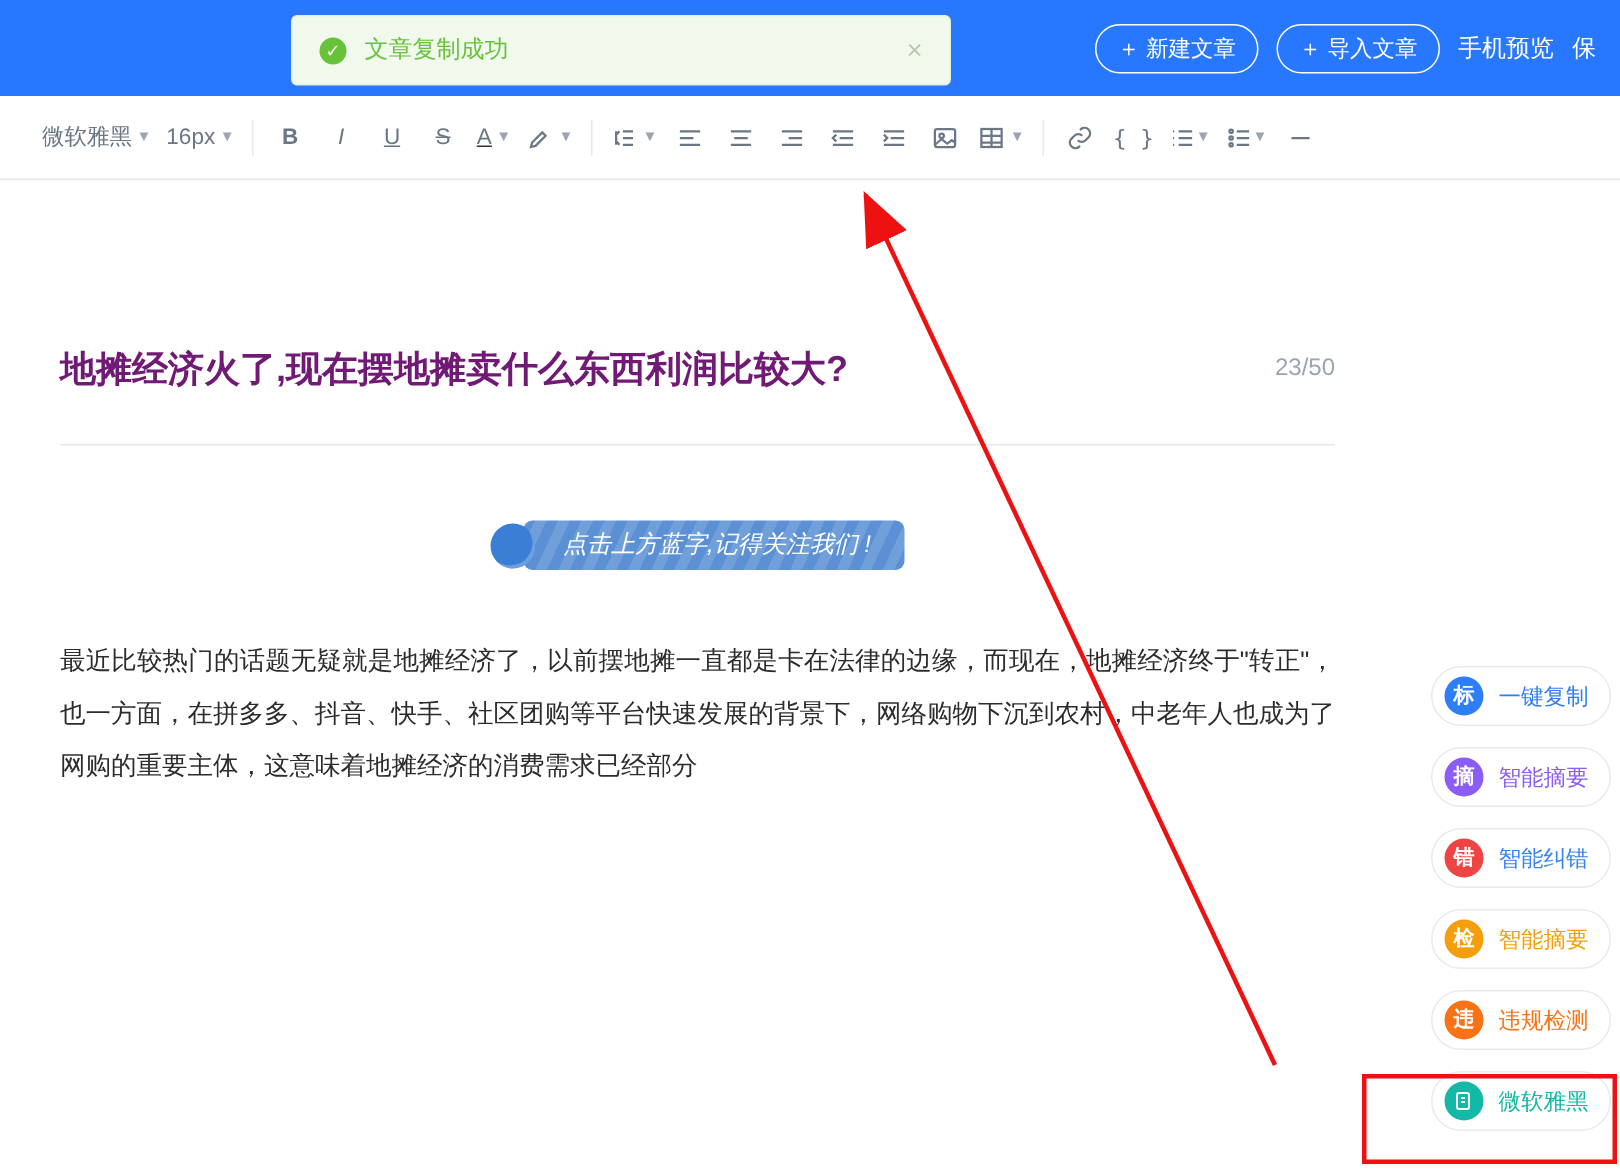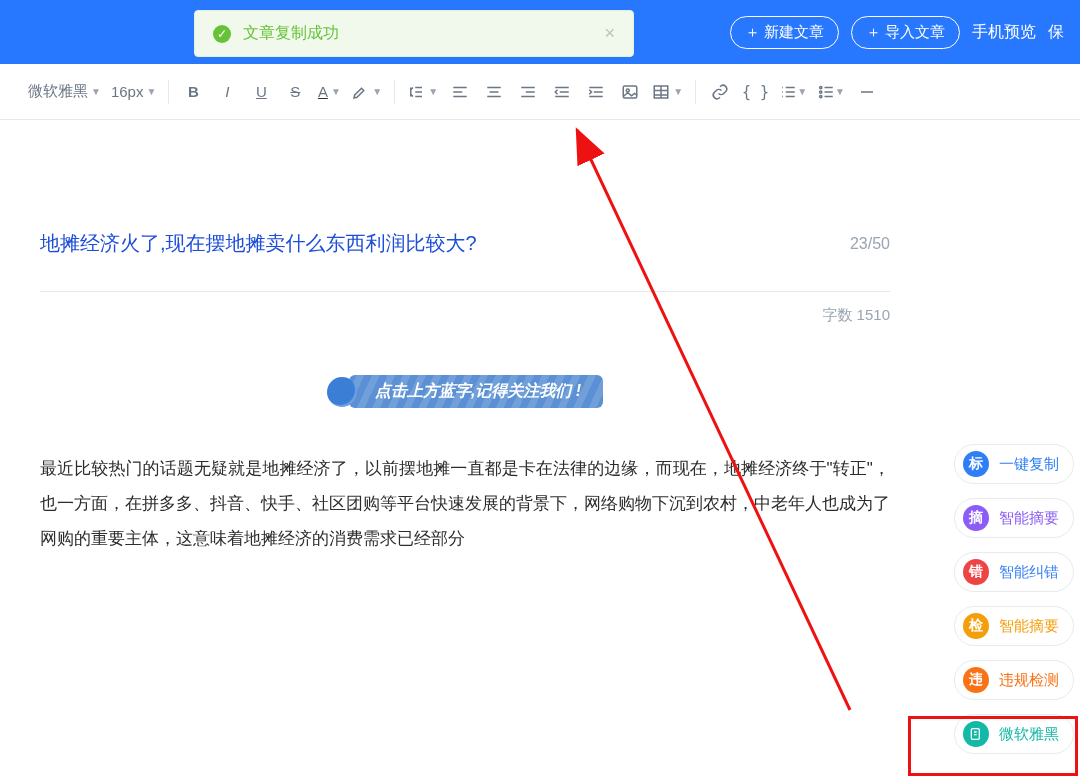--- a/index.html
+++ b/index.html
@@ -15,26 +15,26 @@
   .toolbar { height: 56px; border-bottom: 1px solid #e6e8eb; display:flex; align-items:center; padding: 0 24px; gap: 2px; overflow:hidden; }
   .tb-group { display:flex; align-items:center; gap:2px; }
   .tb-sep { width:1px; height:24px; background:#e6e8eb; margin: 0 6px; }
   .tb-btn { min-width:32px; height:32px; display:flex; align-items:center; justify-content:center; color:#6b7785; border-radius:4px; cursor:pointer; font-size:15px; gap:3px; padding:0 4px;}
   .tb-btn .chev{ font-size:10px; color:#9aa4b2; }
   .tb-btn svg{ width:18px; height:18px; }
   .tb-text{ color:#6b7785; font-size:15px; }
 
   .editor-wrap { position:relative; padding: 110px 0 0 40px; }
   .title-row{ display:flex; align-items:center; width:850px;}
-  .title{ font-size:20px; font-weight:400; color:#1d4ed8; flex:1; }
+  .title{ font-size:24px; font-weight:700; color:#701a75; flex:1; }
   .counter{ color:#9aa4b2; font-size:16px; }
   .divider{ width:850px; height:1px; background:#e6e8eb; margin: 34px 0 14px 0; }
   .wc{ color:#9aa4b2; font-size:15px; width:850px; text-align:right; }
   
-  .pill-wrap{ display:flex; justify-content:center; width:850px; margin:50px 0 44px 0;font-weight:bold; }
+  .pill-wrap{ display:flex; justify-content:center; width:850px; margin:50px 0 44px 0; }
   .pill{ display:flex; align-items:center; }
   .pill-dot{ width:30px; height:30px; border-radius:50%; background:#3b7ed6; margin-right:-8px; z-index:2; position:relative; box-shadow:inset -2px -2px 0 rgba(255,255,255,0.25);}
   .pill-body{ background:repeating-linear-gradient(115deg,#5b91d4 0 7px,#709fd9 7px 14px); color:#fff; font-style:italic; font-size:16px; padding:6px 22px 6px 26px; border-radius:6px; }
 
   .content{ width:850px; color:#2c2c2c; font-size:17px; line-height:2.05; text-align:justify; }
   .content p{ margin-bottom:28px; }
 
   .side-panel{ position:absolute; right:6px; top:444px; display:flex; flex-direction:column; gap:14px; }
   .chip{ display:flex; align-items:center; gap:10px; border:1px solid #e8eaed; border-radius:24px; padding:6px 14px 6px 8px; background:#fff; font-size:15px; cursor:pointer;}
   .chip .bubble{ width:26px;height:26px;border-radius:50%; color:#fff; display:flex;align-items:center;justify-content:center; font-size:14px; font-weight:bold;}
@@ -176,21 +176,20 @@
       </div>
   </div>
 </div>
 
 <div class="editor-wrap">
   <div class="title-row">
     <div class="title">地摊经济火了,现在摆地摊卖什么东西利润比较大?</div>
     <div class="counter">23/50</div>
   </div>
   <div class="divider"></div>
-  <div class="wc">字数 1510</div>
 
   <div class="pill-wrap">
     <div class="pill">
       <div class="pill-dot"></div>
       <div class="pill-body">点击上方蓝字,记得关注我们 !</div>
     </div>
   </div>
 
   <div class="content">
     <p>最近比较热门的话题无疑就是地摊经济了，以前摆地摊一直都是卡在法律的边缘，而现在，地摊经济终于"转正"，也一方面，在拼多多、抖音、快手、社区团购等平台快速发展的背景下，网络购物下沉到农村，中老年人也成为了网购的重要主体，这意味着地摊经济的消费需求已经部分</p>

